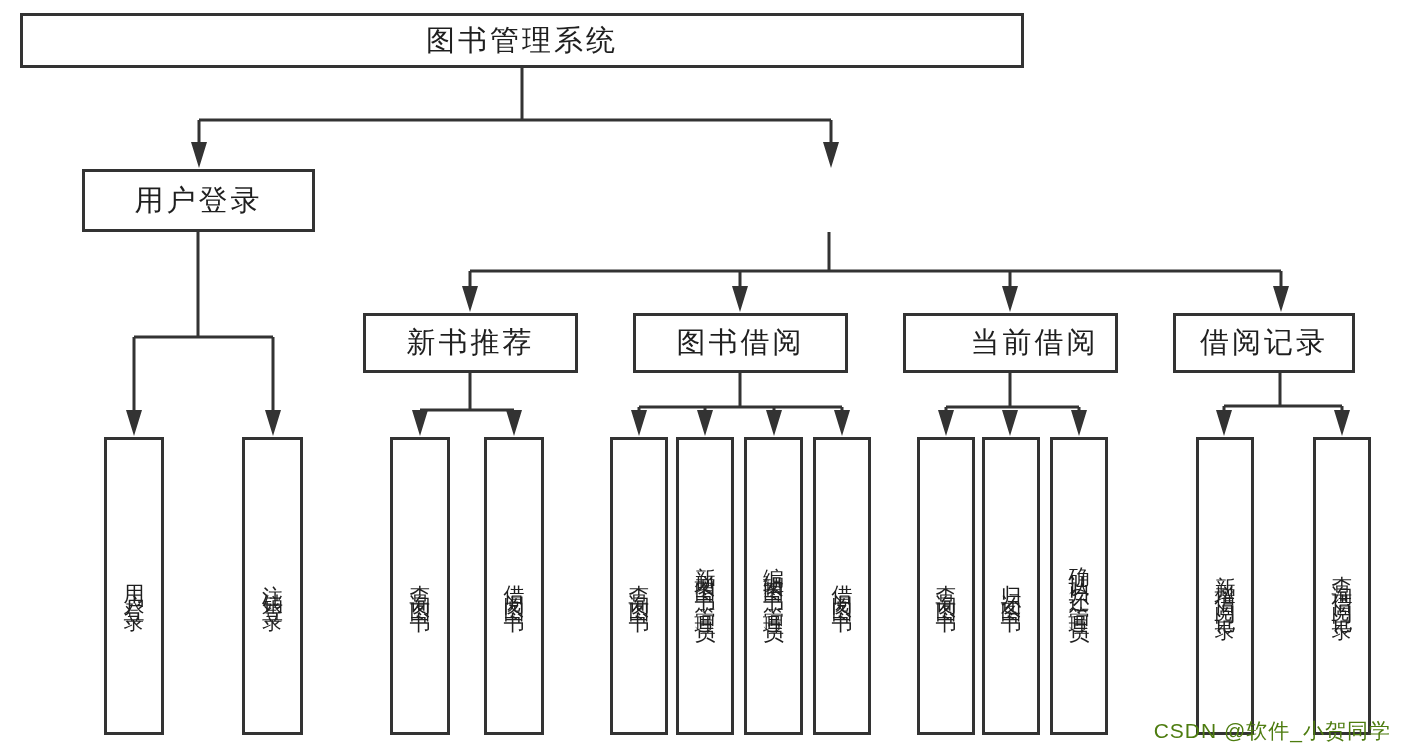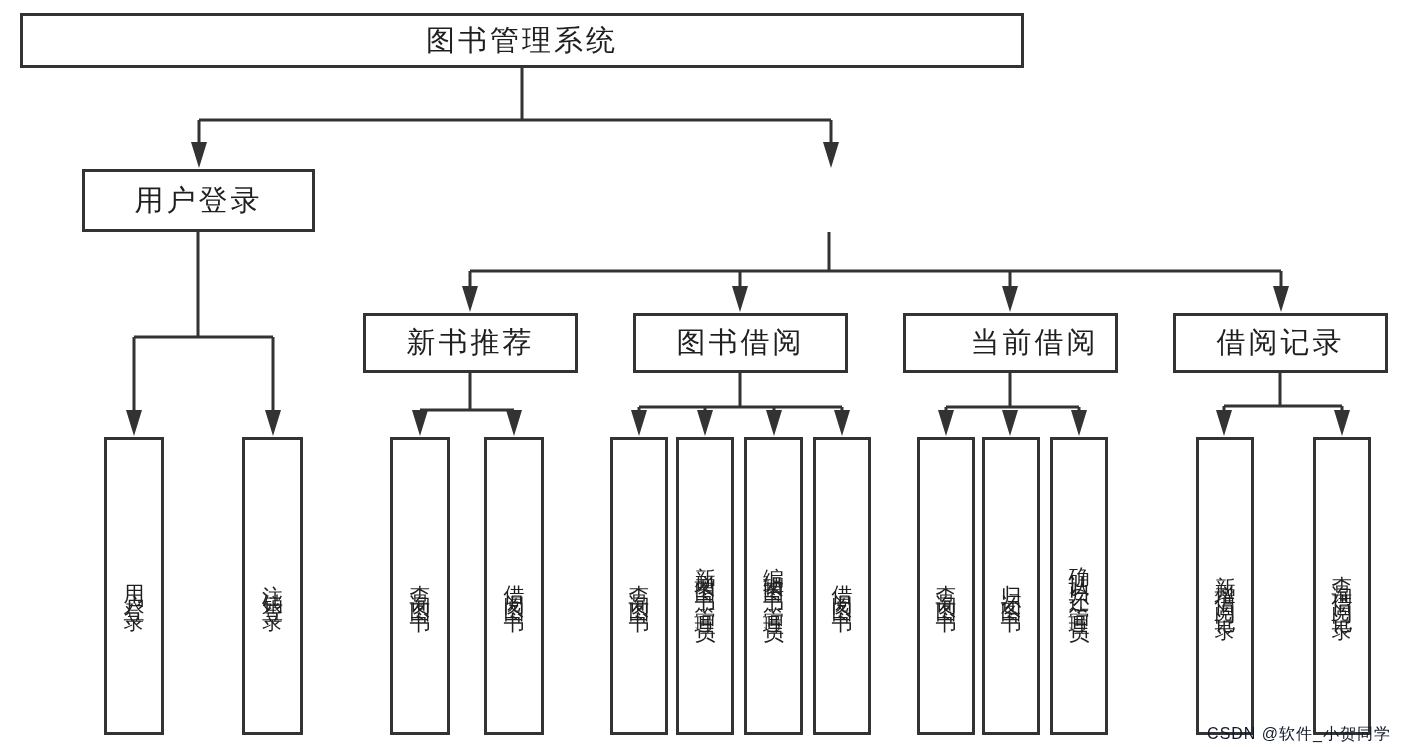--- a/index.html
+++ b/index.html
@@ -49,43 +49,43 @@
   }
   
   .n-root            { left: 20px;   top: 13px;  width: 1004px; height: 55px; }
   
   .n-user-login      { left: 82px;   top: 169px; width: 233px;  height: 63px; }
   .n-book-mgmt       { left: 712px;  top: 169px; width: 233px;  height: 63px; }
   
   .n-new-book        { left: 363px;  top: 313px; width: 215px;  height: 60px; }
   .n-book-borrow     { left: 633px;  top: 313px; width: 215px;  height: 60px; }
   .n-current-borrow  { left: 903px;  top: 313px; width: 215px;  height: 60px; padding-left: 48px; }
-  .n-borrow-records  { left: 1173px; top: 313px; width: 215px;  height: 60px; }
+  .n-borrow-records  { left: 1173px; top: 313px; width: 182px;  height: 60px; }
   
   .leaf { top: 437px; height: 298px; }
   .l-user-login      { left: 104px;  width: 60px; }
   .l-logout          { left: 242px;  width: 61px; }
   .l-query-1         { left: 390px;  width: 60px; }
   .l-borrow-1        { left: 484px;  width: 60px; }
   .l-query-2         { left: 610px;  width: 58px; }
   .l-add-book        { left: 676px;  width: 58px; }
   .l-edit-book       { left: 744px;  width: 59px; }
   .l-borrow-2        { left: 813px;  width: 58px; }
   .l-query-3         { left: 917px;  width: 58px; }
   .l-return-book     { left: 982px;  width: 58px; }
   .l-confirm-return  { left: 1050px; width: 58px; }
   .l-add-record      { left: 1196px; width: 58px; }
   .l-query-record    { left: 1313px; width: 58px; }
 
   #watermark {
     position: absolute;
     right: 14px;
     bottom: 2px;
-    color: #0f172a;
-    font-size: 16px;
+    color: #4d7c0f;
+    font-size: 21px;
     letter-spacing: 1px;
     z-index: 3;
   }
 </style>
 </head>
 <body>
 
 <div id="stage">
 
   <svg id="connectors" viewBox="0 0 1405 747" xmlns="http://www.w3.org/2000/svg">

